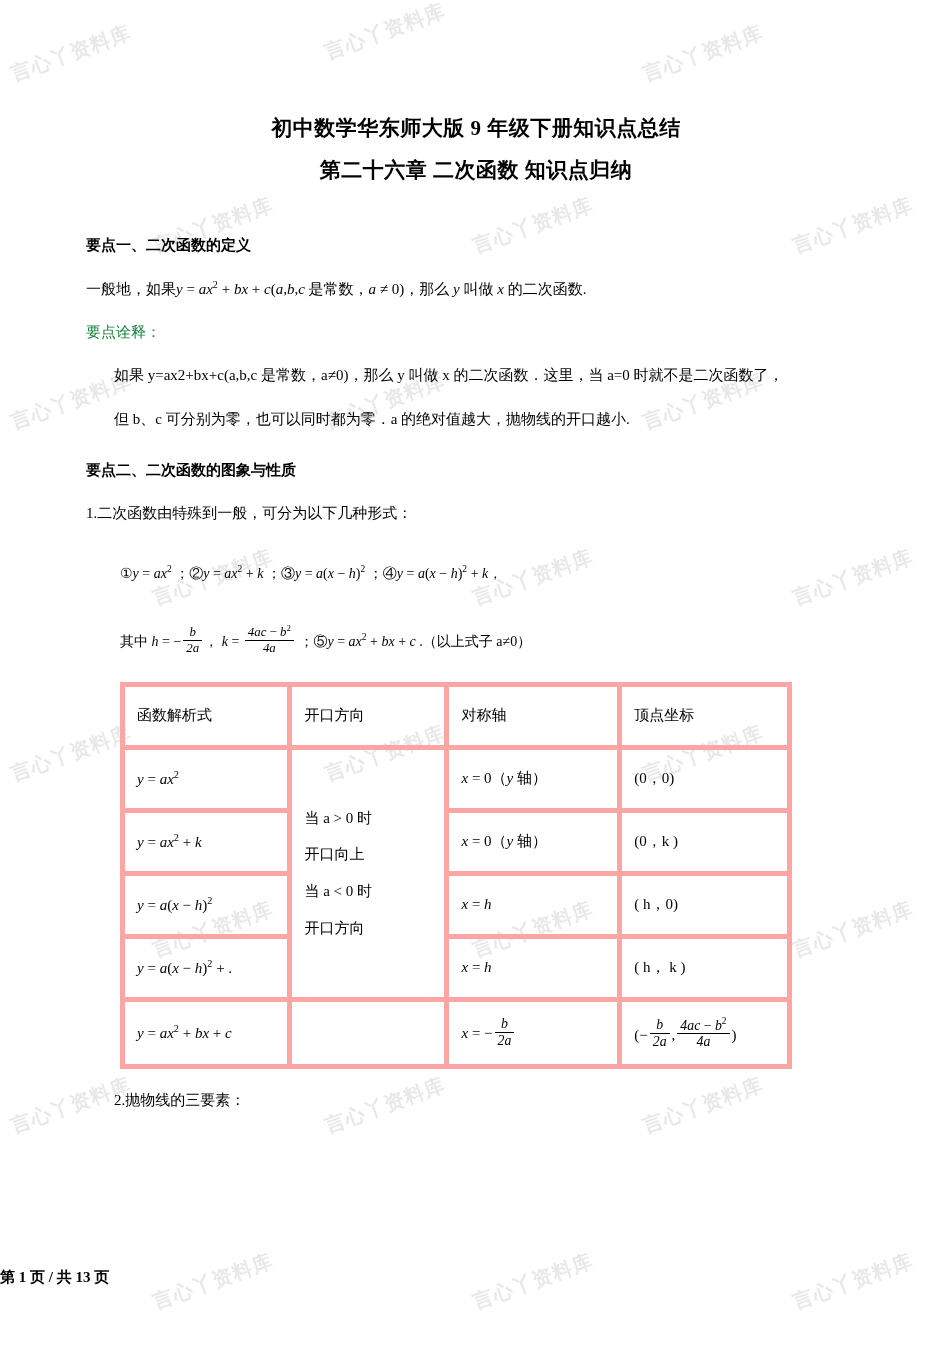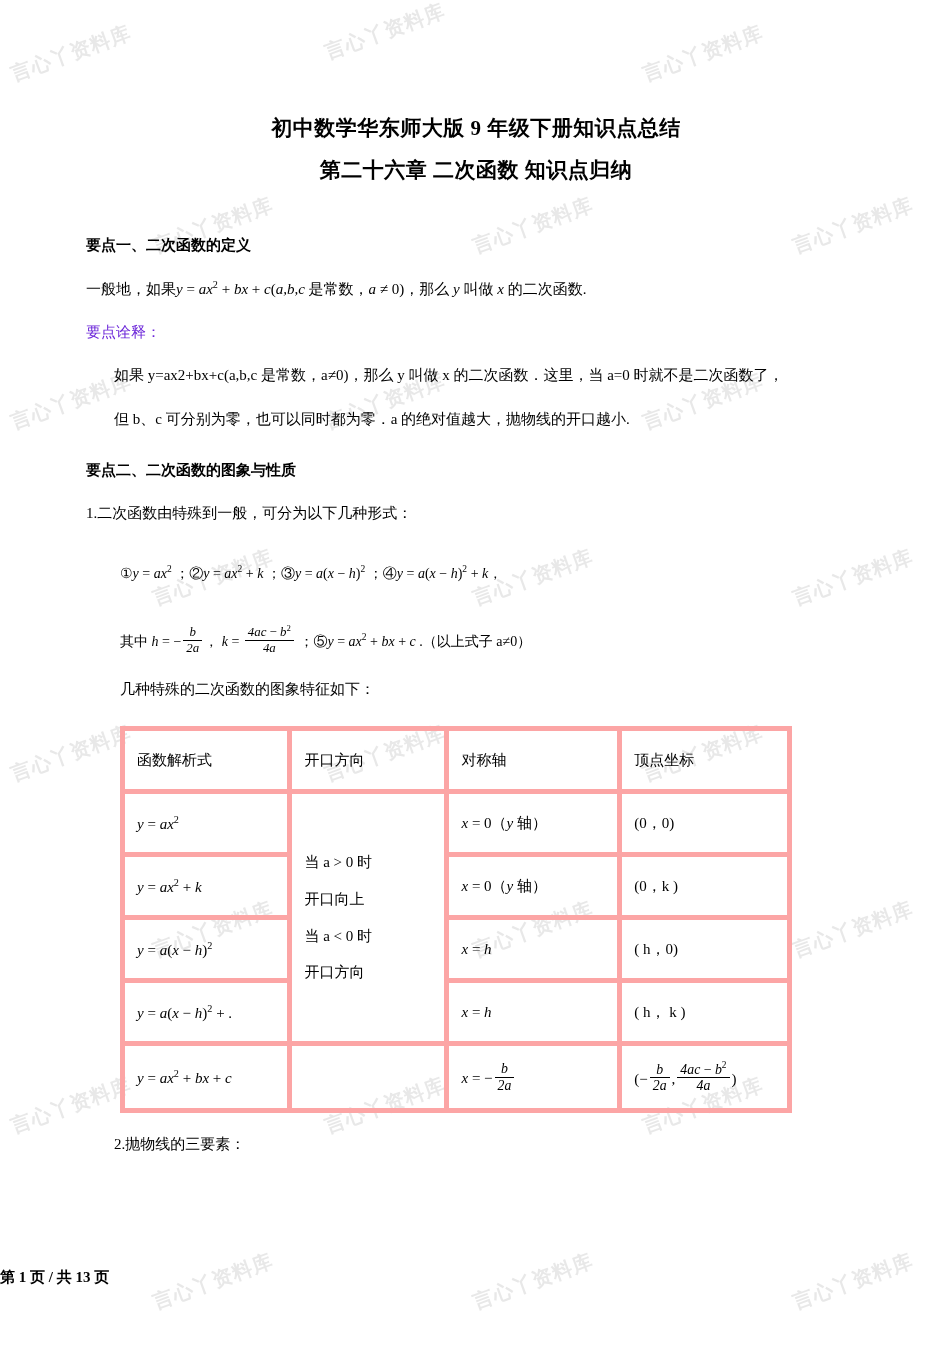--- a/index.html
+++ b/index.html
@@ -66,21 +66,21 @@
     margin-top: 52px;
     margin-bottom: 0;
   }
   .para {
     font-size: 15px;
     margin-top: 22px;
     line-height: 1.5;
   }
   .para-note {
     font-size: 15px;
-    color: #6d28d9;
+    color: #15803d;
     margin-top: 22px;
   }
   .indent1 {
     margin-left: 28px;
   }
   .indent2 {
     margin-left: 34px;
   }
   .sec-head2 {
     font-size: 15px;
@@ -199,21 +199,20 @@
     <div class="para">1.二次函数由特殊到一般，可分为以下几种形式：</div>
 
     <div class="mathline indent2">
       ①<span class="mi">y</span> = <span class="mi">ax</span><sup class="exp">2</sup> ；②<span class="mi">y</span> = <span class="mi">ax</span><sup class="exp">2</sup> + <span class="mi">k</span> ；③<span class="mi">y</span> = <span class="mi">a</span>(<span class="mi">x</span> − <span class="mi">h</span>)<sup class="exp">2</sup> ；④<span class="mi">y</span> = <span class="mi">a</span>(<span class="mi">x</span> − <span class="mi">h</span>)<sup class="exp">2</sup> + <span class="mi">k</span>，
     </div>
 
     <div class="mathline indent2">
       其中 <span class="mi">h</span> = −<span class="frac"><span class="num"><span class="mi">b</span></span><span class="den"><span class="mi">2a</span></span></span>， <span class="mi">k</span> = <span class="frac"><span class="num"><span class="mi">4ac</span> − <span class="mi">b</span><sup class="exp">2</sup></span><span class="den"><span class="mi">4a</span></span></span> ；⑤<span class="mi">y</span> = <span class="mi">ax</span><sup class="exp">2</sup> + <span class="mi">bx</span> + <span class="mi">c</span> .（以上式子 a≠0）
     </div>
 
-    <div class="para indent2">几种特殊的二次函数的图象特征如下：</div>
 
     <table class="props">
       <tbody>
         <tr>
           <td class="col1 hdr-cell">函数解析式</td>
           <td class="col2 hdr-cell">开口方向</td>
           <td class="col3 hdr-cell">对称轴</td>
           <td class="col4 hdr-cell">顶点坐标</td>
         </tr>
 

